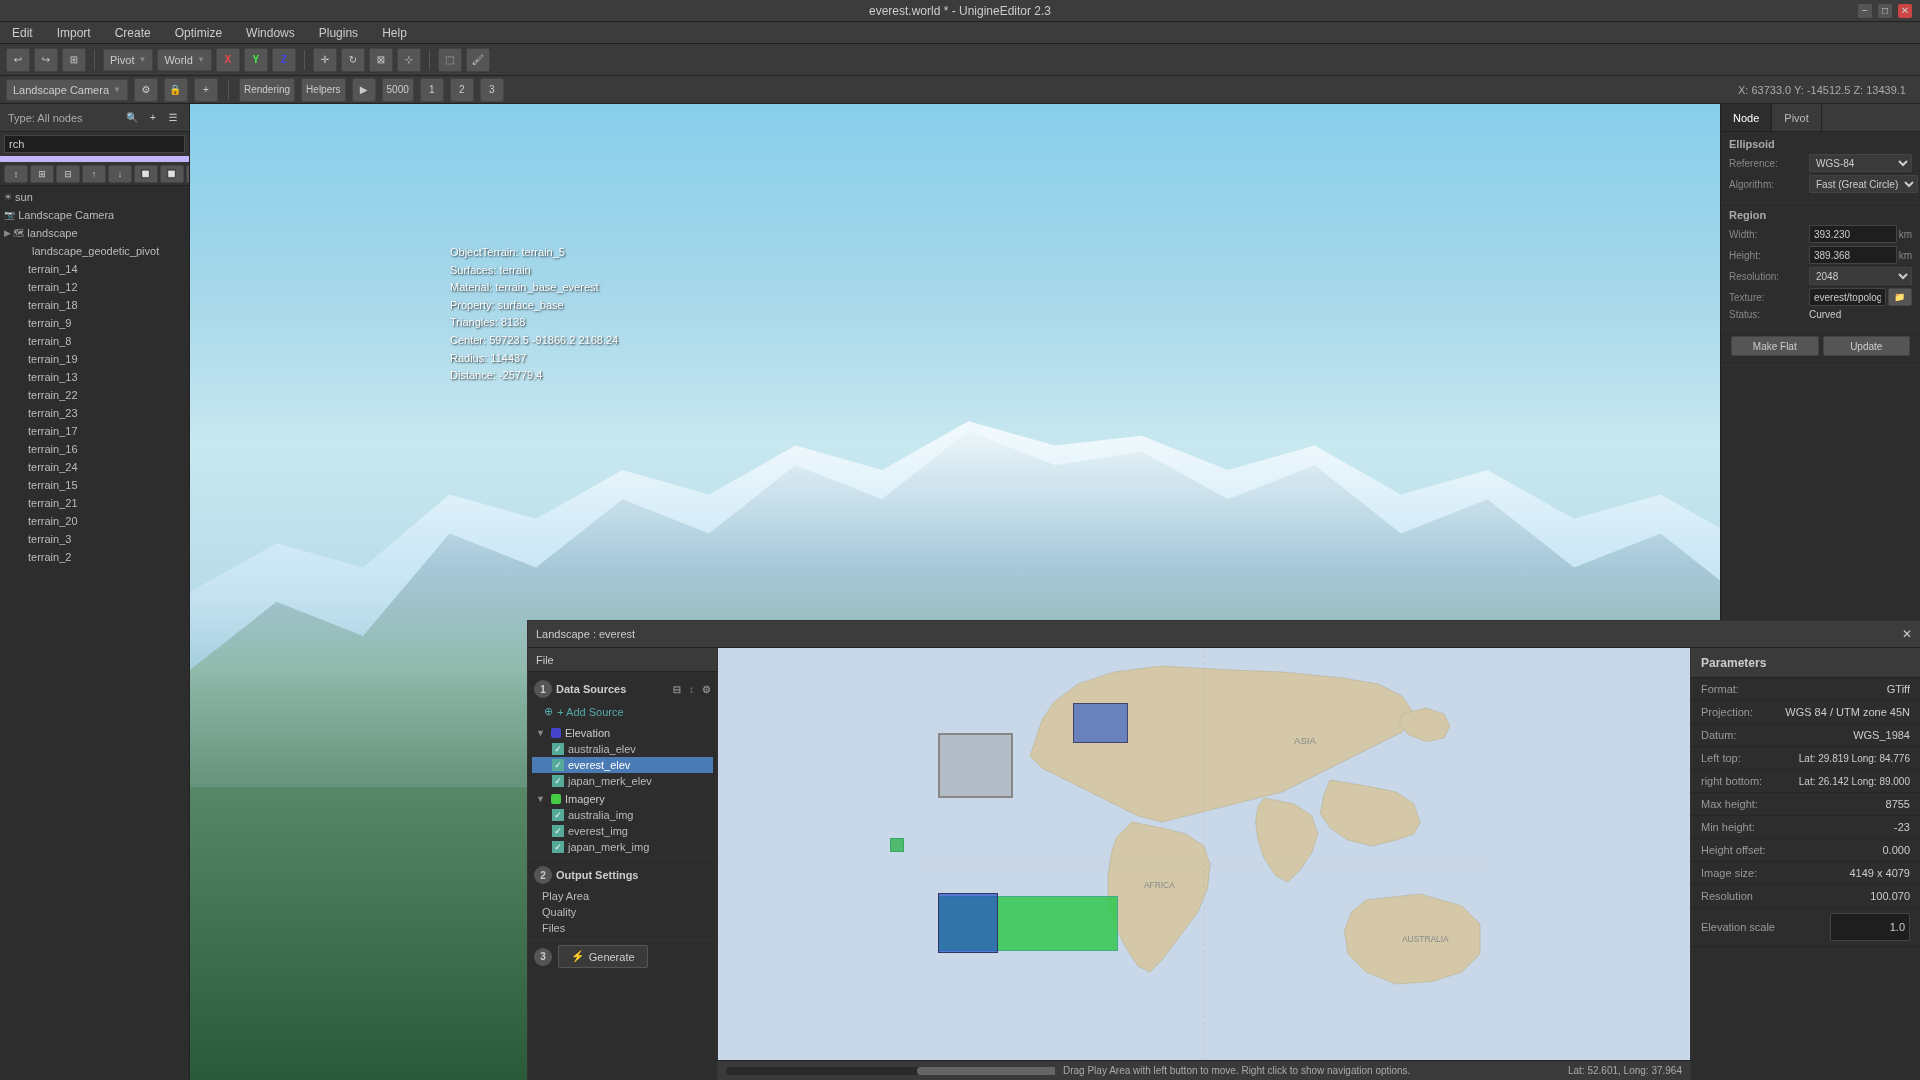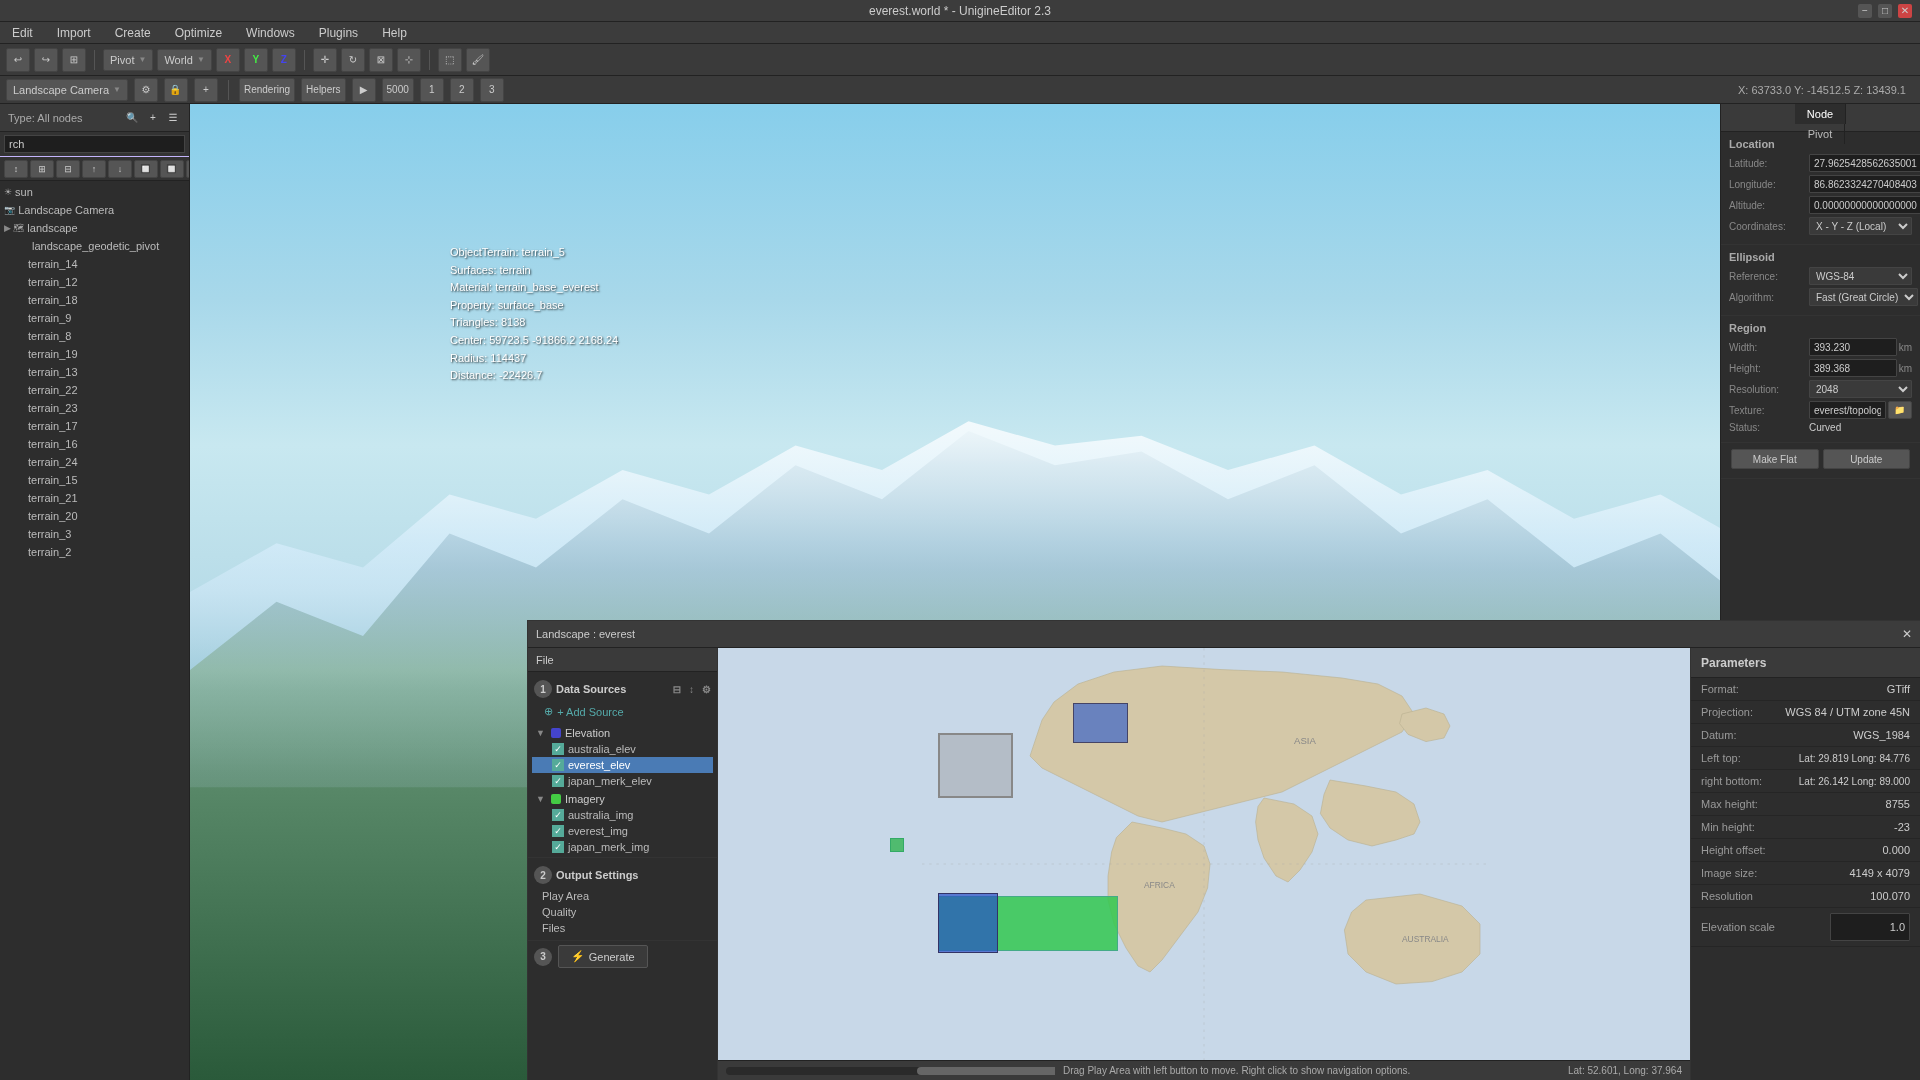--- a/index.html
+++ b/index.html
@@ -85,21 +85,21 @@
     .viewport-info {
       position: absolute; left: 260px; top: 140px; color: #fff; font-size: 11px; line-height: 1.6;
       text-shadow: 1px 1px 2px rgba(0,0,0,0.8);
     }
 
     
     #right-panel {
       width: 200px; background: #2d2d2d; border-left: 1px solid #222; display: flex; flex-direction: column; overflow: hidden;
     }
     #right-panel-tabs {
-      height: 28px; background: #3a3a3a; border-bottom: 1px solid #222; display: flex; align-items: center; flex-direction: column;
+      height: 28px; background: #3a3a3a; border-bottom: 1px solid #222; display: flex; align-items: center;
     }
     .panel-tab {
       padding: 4px 12px; cursor: pointer; font-size: 11px; color: #bbb; border-right: 1px solid #222;
       height: 100%; display: flex; align-items: center;
     }
     .panel-tab.active { background: #2d2d2d; color: #fff; }
 
     .prop-section { padding: 6px 8px; border-bottom: 1px solid #333; }
     .prop-section-title { font-size: 11px; color: #aaa; margin-bottom: 4px; font-weight: bold; }
     .prop-row { display: flex; align-items: center; margin-bottom: 3px; }
@@ -335,21 +335,21 @@
   <div id="left-panel">
     <div id="left-panel-header">
       <span style="font-size:11px; color:#aaa;">Type: All nodes</span>
       <div class="panel-header-icons">
         <div class="panel-icon">🔍</div>
         <div class="panel-icon">+</div>
         <div class="panel-icon">☰</div>
       </div>
     </div>
 
-    <div style="padding: 3px 4px; background: #333; border-bottom: 1px solid #c4b5fd;">
+    <div style="padding: 3px 4px; background: #333; border-bottom: 6px solid #c4b5fd;">
       <input type="text" value="rch" style="width: 100%; background: rgb(30, 30, 30); border: 1px solid rgb(68, 68, 68); color: rgb(204, 204, 204); font-size: 11px; height: 18px; padding: 0px 4px;" placeholder="rch">
     </div>
 
     <div style="height: 24px; background: #333; border-bottom: 1px solid #222; display:flex; align-items:center; padding: 0 4px; gap:2px;">
       <div class="tb-btn" style="width:18px;height:18px;font-size:9px;">↕</div>
       <div class="tb-btn" style="width:18px;height:18px;font-size:9px;">⊞</div>
       <div class="tb-btn" style="width:18px;height:18px;font-size:9px;">⊟</div>
       <div class="tb-btn" style="width:18px;height:18px;font-size:9px;">↑</div>
       <div class="tb-btn" style="width:18px;height:18px;font-size:9px;">↓</div>
       <div class="tb-btn" style="width:18px;height:18px;font-size:9px;">🔲</div>
@@ -432,59 +432,38 @@
     <div class="snow-overlay"></div>
 
     <div class="viewport-info">
       <div>ObjectTerrain: terrain_5</div>
       <div>Surfaces: terrain</div>
       <div>Material: terrain_base_everest</div>
       <div>Property: surface_base</div>
       <div>Triangles: 8138</div>
       <div>Center: 59723.5 -91866.2 2168.24</div>
       <div>Radius: 114437</div>
-      <div>Distance: -22426.7</div>
+      <div>Distance: -25779.4</div>
     </div>
 
     <div id="nav-cube">
       <div style="width:60px;height:60px;position:relative;transform:perspective(100px) rotateX(20deg) rotateY(-30deg);">
         <div style="position:absolute;top:10px;left:10px;width:50px;height:50px;background:#888;border:2px solid #aaa;display:flex;align-items:center;justify-content:center;"></div>
         <div style="position:absolute;top:0;left:20px;width:50px;height:10px;background:#666;border:1px solid #999;transform:skewX(-45deg);transform-origin:bottom left;"></div>
         <div style="position:absolute;top:10px;left:60px;width:10px;height:50px;background:#555;border:1px solid #888;transform:skewY(-45deg);transform-origin:top left;"></div>
         <div style="position:absolute;top:20px;left:24px;font-size:16px;font-weight:bold;color:#e44;z-index:10;">X</div>
       </div>
     </div>
 
     <div id="right-panel" style="position:absolute;top:0;right:0;bottom:0;width:200px;">
       <div id="right-panel-tabs">
         <div class="panel-tab active">Node</div>
         <div class="panel-tab">Pivot</div>
       </div>
       <div style="overflow-y:auto; flex:1;">
-        <div class="prop-section">
-          <div class="prop-section-title">Location</div>
-          <div class="prop-row">
-            <span class="prop-label">Latitude:</span>
-            <input class="prop-input" value="27.9625428562635001" style="">
-          </div>
-          <div class="prop-row">
-            <span class="prop-label">Longitude:</span>
-            <input class="prop-input" value="86.8623324270408403" style="">
-          </div>
-          <div class="prop-row">
-            <span class="prop-label">Altitude:</span>
-            <input class="prop-input" value="0.00000000000000000" style="">
-          </div>
-          <div class="prop-row">
-            <span class="prop-label">Coordinates:</span>
-            <select class="prop-select">
-              <option>X - Y - Z (Local)</option>
-            </select>
-          </div>
-        </div>
         <div class="prop-section">
           <div class="prop-section-title">Ellipsoid</div>
           <div class="prop-row">
             <span class="prop-label">Reference:</span>
             <select class="prop-select">
               <option>WGS-84</option>
             </select>
           </div>
           <div class="prop-row">
             <span class="prop-label">Algorithm:</span>

